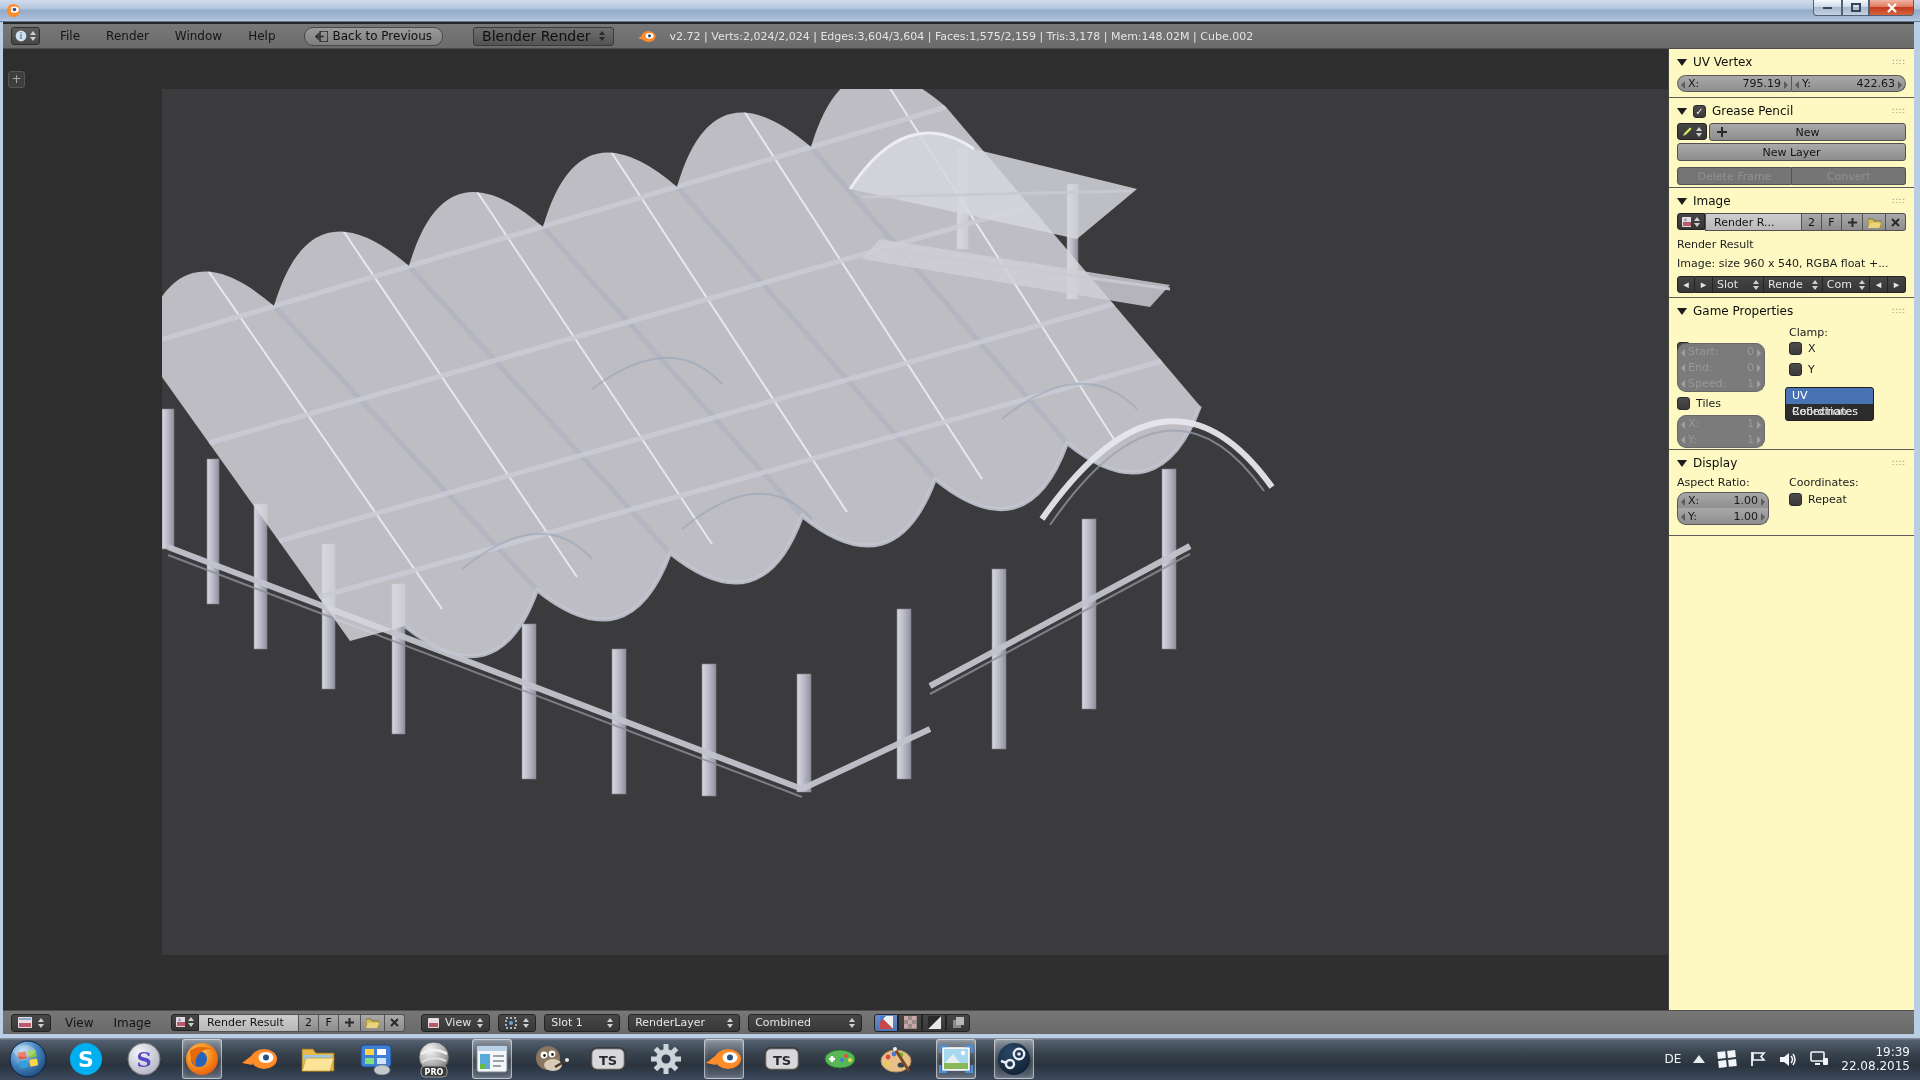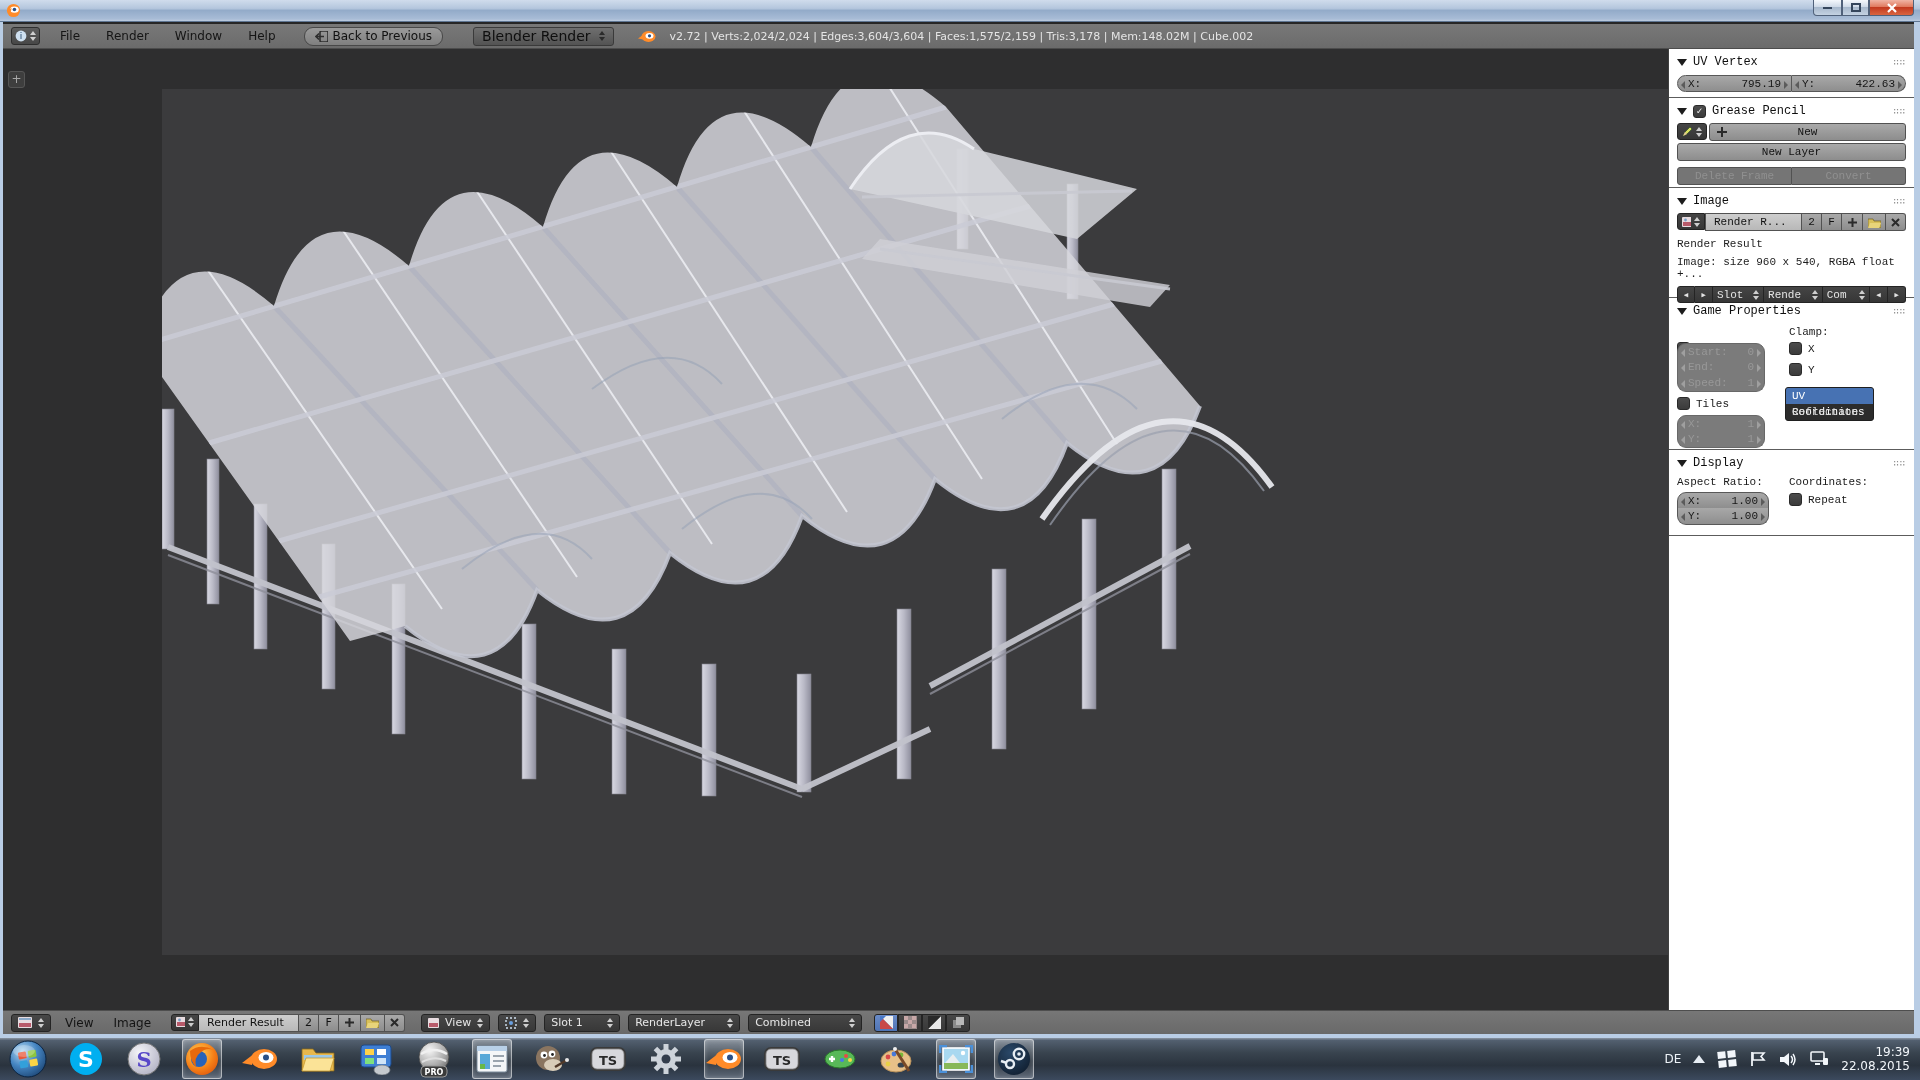--- a/index.html
+++ b/index.html
@@ -49,21 +49,21 @@
   .workspace { display:flex; height:961px; }
   .image-editor { flex:1; position:relative; background:#2e2e2f; overflow:hidden; }
   .render-stats { height:14px; background:#181818; color:#cdcdcd; font-size:11px;
     line-height:14px; padding-left:14px; white-space:nowrap; }
   .plus-btn { position:absolute; left:5px; top:22px; width:17px; height:17px; background:#3e3e3e;
     border:1px solid #565656; border-radius:3px; color:#a8a8a8; font-size:12px; line-height:14px; text-align:center; }
   .render-view { position:absolute; left:159px; top:40px; width:1538px; height:866px; background:#3b3b3d; }
   .render-view svg { width:100%; height:100%; display:block; }
 
   
-  .props { width:246px; background:#ffffff; border-left:1px solid #404040; font-size:11px; color:#1a1a1a;font-family:Liberation Mono, monospace; }
+  .props { width:246px; background:#fef9c3; border-left:1px solid #404040; font-size:11px; color:#1a1a1a; }
   .panel { border-bottom:1px solid #5c5c5c; padding:3px 8px 8px; position:relative; }
   .phead { display:flex; align-items:center; height:20px; gap:6px; }
   .tri { width:0; height:0; border-left:5px solid transparent; border-right:5px solid transparent; border-top:7px solid #1c1c1c; }
   .ptitle { font-size:12px; color:#0e0e0e; }
   .grip { margin-left:auto; color:#8f8f8f; font-size:9px; letter-spacing:1px; }
 
   .pill-row { display:flex; }
   .pill { position:relative; display:flex; align-items:center; height:17px;
     background:linear-gradient(#a8a8a8,#8e8e8e); border:1px solid #585858; color:#161616;
     padding:0 10px; font-size:11px; }

